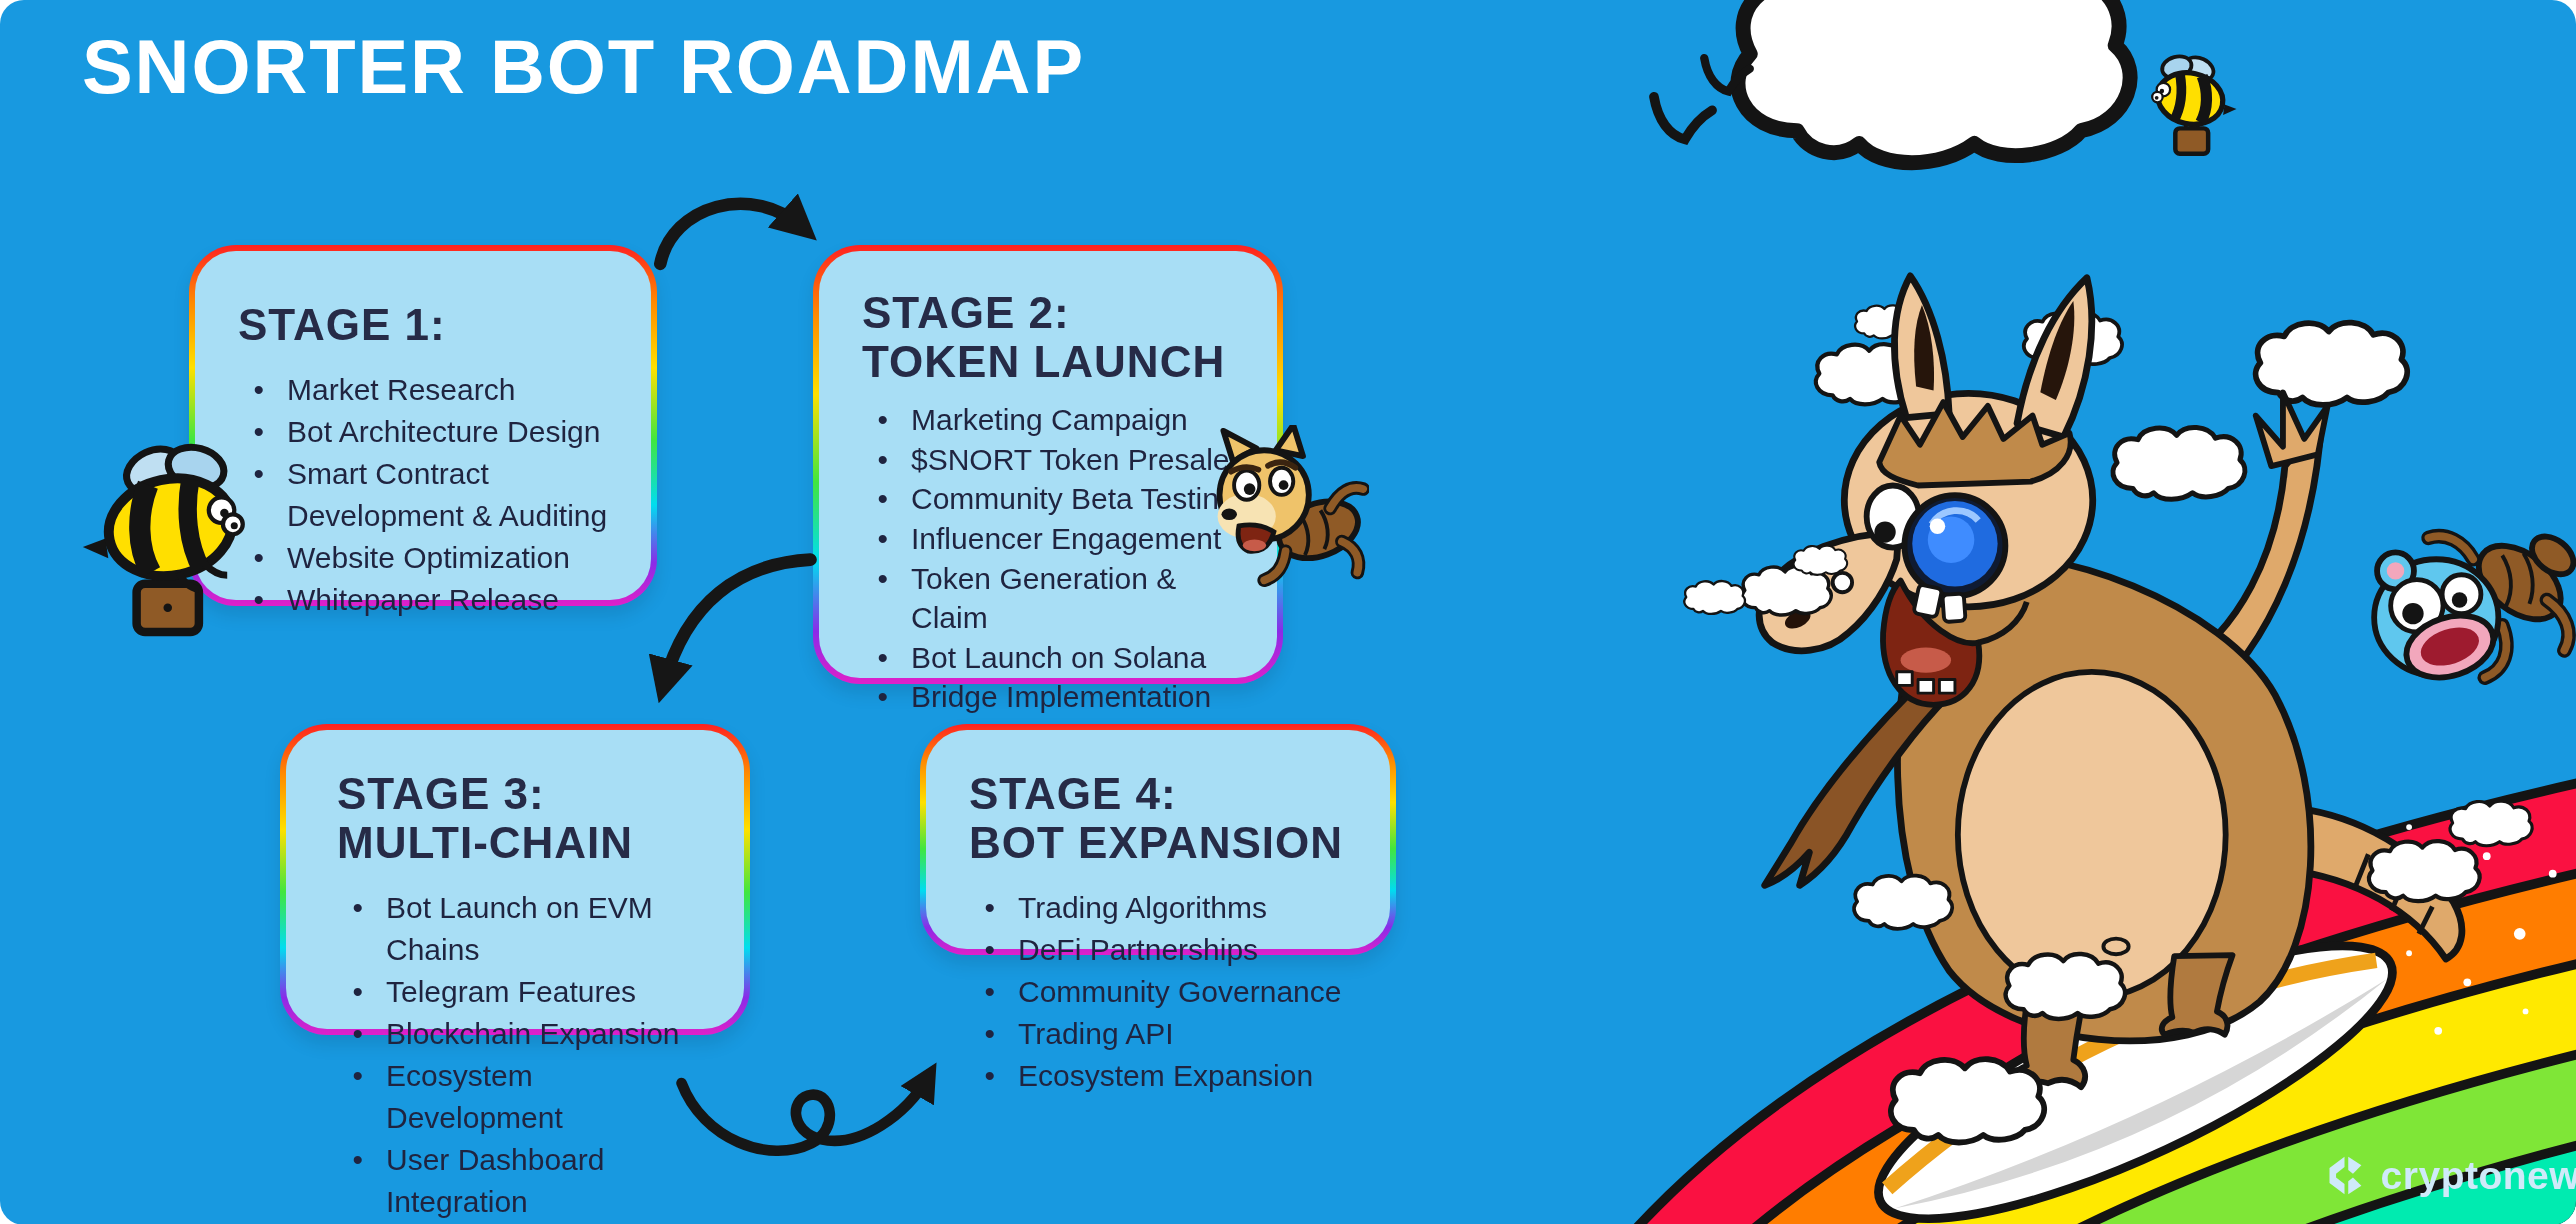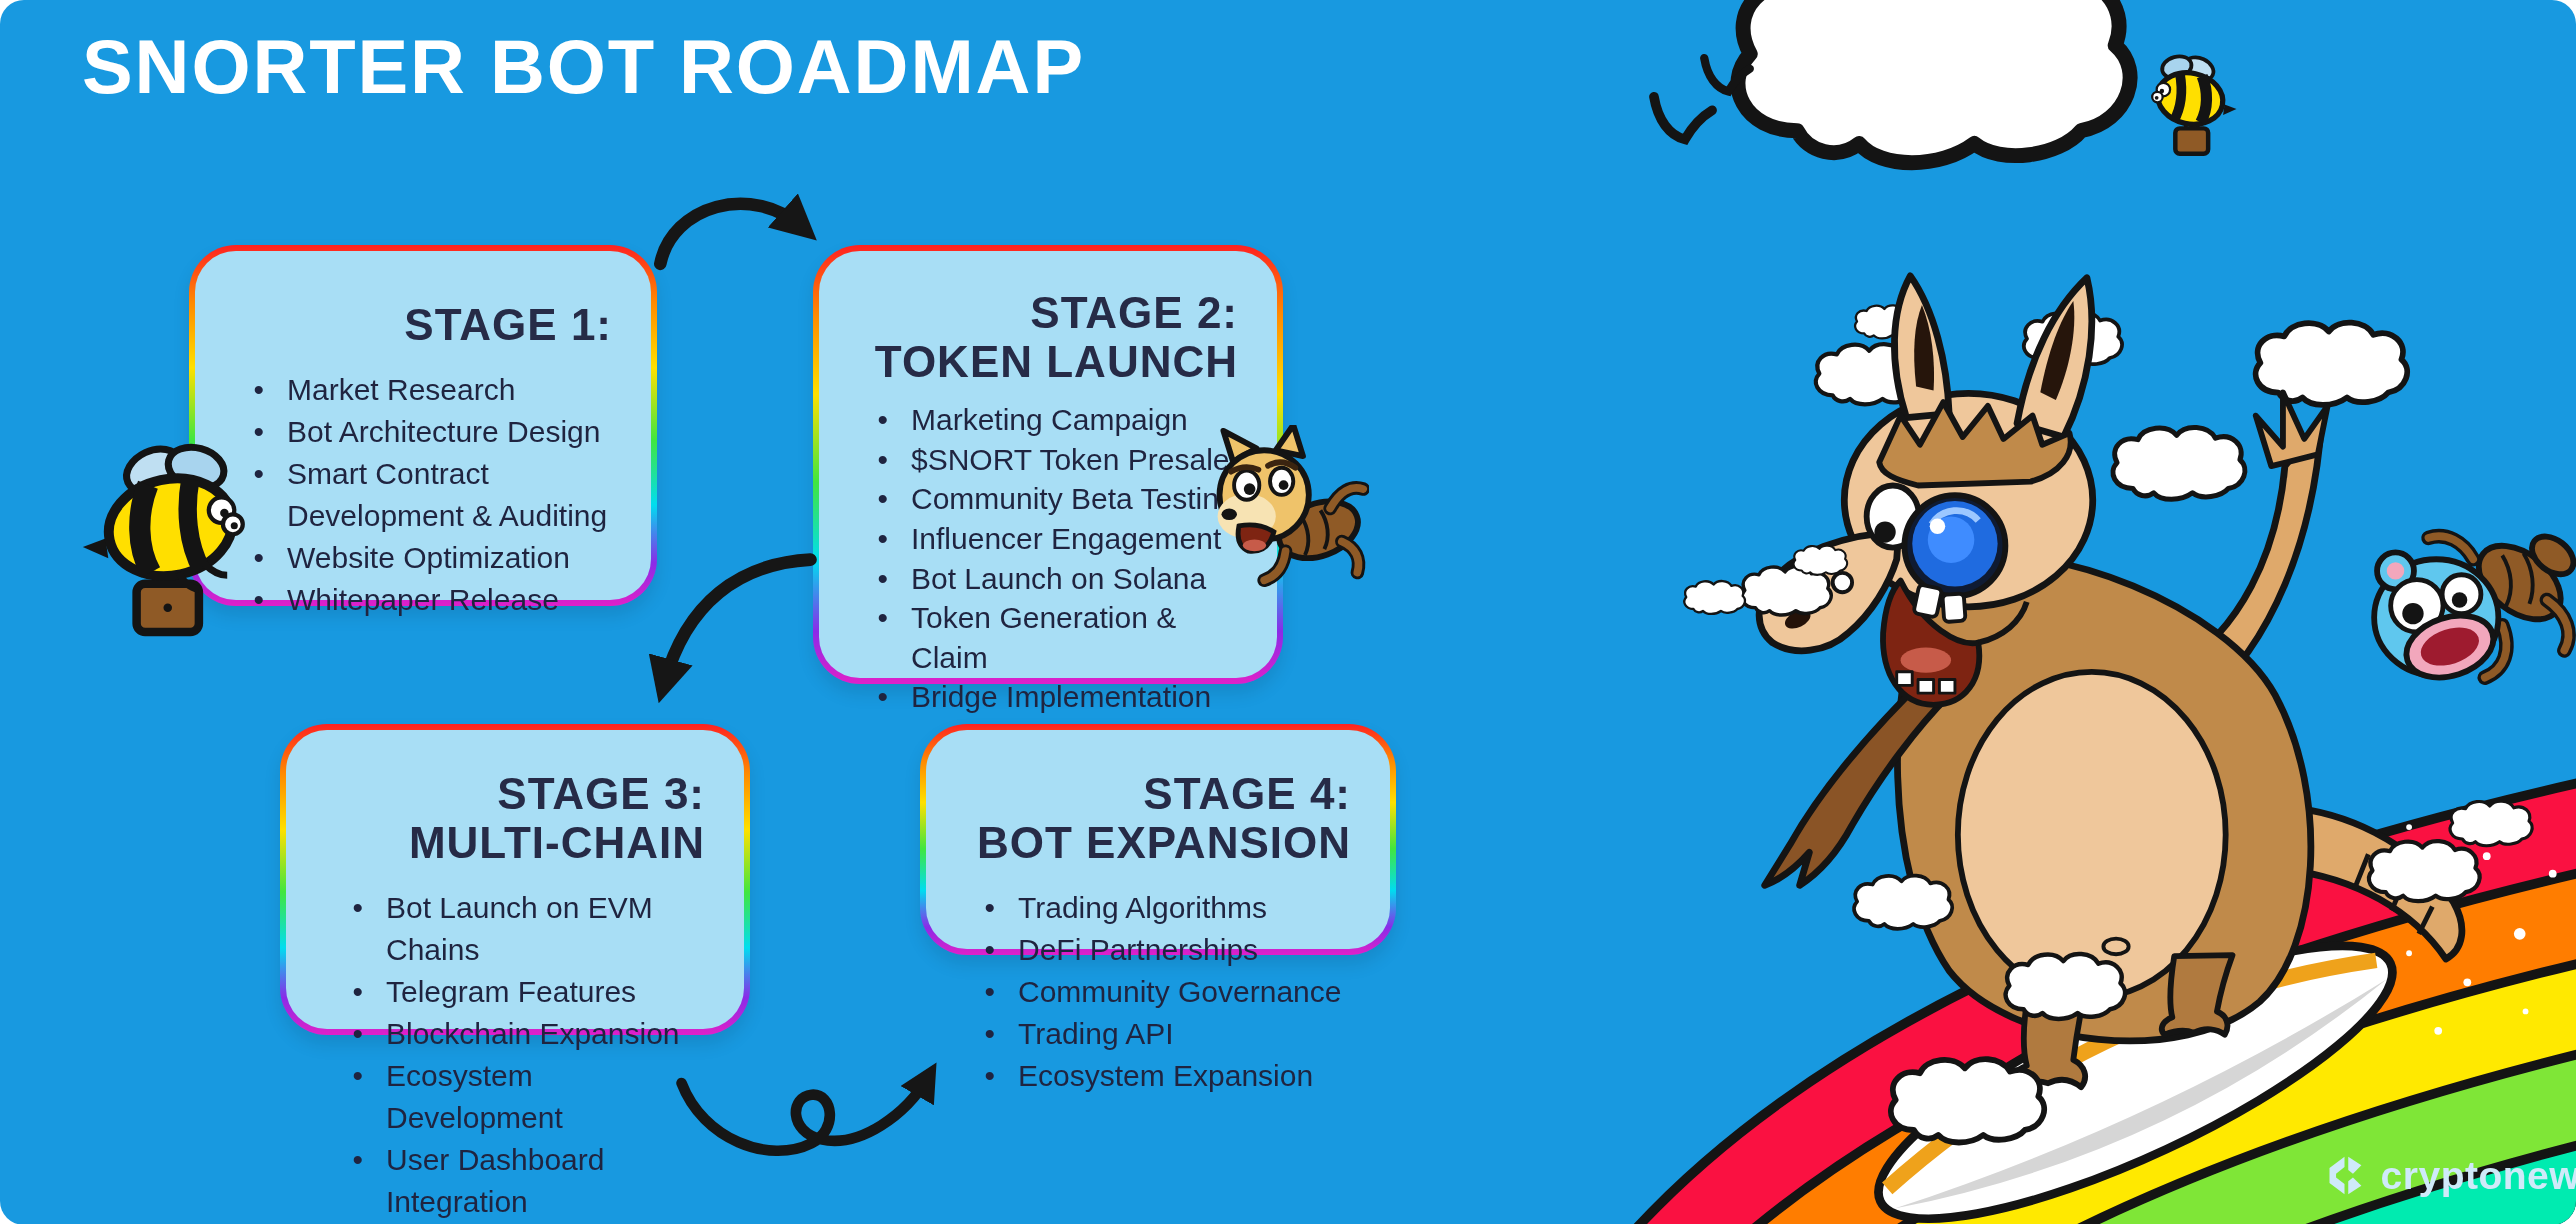--- a/index.html
+++ b/index.html
@@ -7,21 +7,21 @@
   .canvas{position:absolute;inset:0;background:#1899E0;border-radius:24px;overflow:hidden;}
   .page-title{position:absolute;left:82px;top:29px;font-size:76px;font-weight:900;color:#ffffff;
     letter-spacing:1.9px;line-height:1;white-space:nowrap;}
   .card{position:absolute;border:6.8px solid transparent;border-radius:47px;
     background:linear-gradient(#A8DEF5,#A8DEF5) padding-box,
       linear-gradient(180deg,#FF2121 0%,#FF8A00 16%,#FFE000 34%,#41E63F 54%,#00DDF0 72%,#8A2BE8 88%,#E020C8 100%) border-box;
     box-shadow:0 9.7px 17.5px rgba(0,0,0,0.10);box-sizing:border-box;}
   .card-inner{padding:49px 39px 0 43px;}
   .card.compact .card-inner{padding-top:37px;}
   .card.short .card-inner{padding-top:39px;}
-  .card-title{font-size:44px;font-weight:900;color:#262B47;line-height:1.12;letter-spacing:1px;text-align:right;}
+  .card-title{font-size:44px;font-weight:900;color:#262B47;line-height:1.12;letter-spacing:1px;}
   .card ul{list-style:none;margin:19.4px 0 0 0;padding:0;font-size:30px;color:#1F2440;line-height:1.40;}
   .card.compact ul{margin-top:13.6px;line-height:1.32;}
   .card li{position:relative;padding-left:49px;}
   .card li::before{content:"\2022";position:absolute;left:15.5px;top:0;}
   svg{display:block;}
   .abs{position:absolute;}
   .brand{position:absolute;left:2322px;top:1153px;display:flex;align-items:center;gap:13.6px;}
   .brand-label{font-size:39px;font-weight:700;color:#CFEAF9;letter-spacing:0.5px;}
 </style>
 </head>
@@ -216,22 +216,22 @@
     <div class="card-inner">
       <div class="card-title">
         <div>STAGE 2:</div>
           <div>TOKEN LAUNCH</div>
       </div>
       <ul>
         <li>Marketing Campaign</li>
         <li>$SNORT Token Presale</li>
         <li>Community Beta Testing</li>
         <li>Influencer Engagement</li>
+        <li>Token Generation &amp; Claim</li>
         <li>Bot Launch on Solana</li>
-        <li>Token Generation &amp; Claim</li>
         <li>Bridge Implementation</li>
       </ul>
     </div>
   </div>
 
   <div class="card short" style="left:280px;top:724px;width:470px;height:311px;padding-left:8px;">
     <div class="card-inner">
       <div class="card-title">
         <div>STAGE 3:</div>
           <div>MULTI-CHAIN</div>

